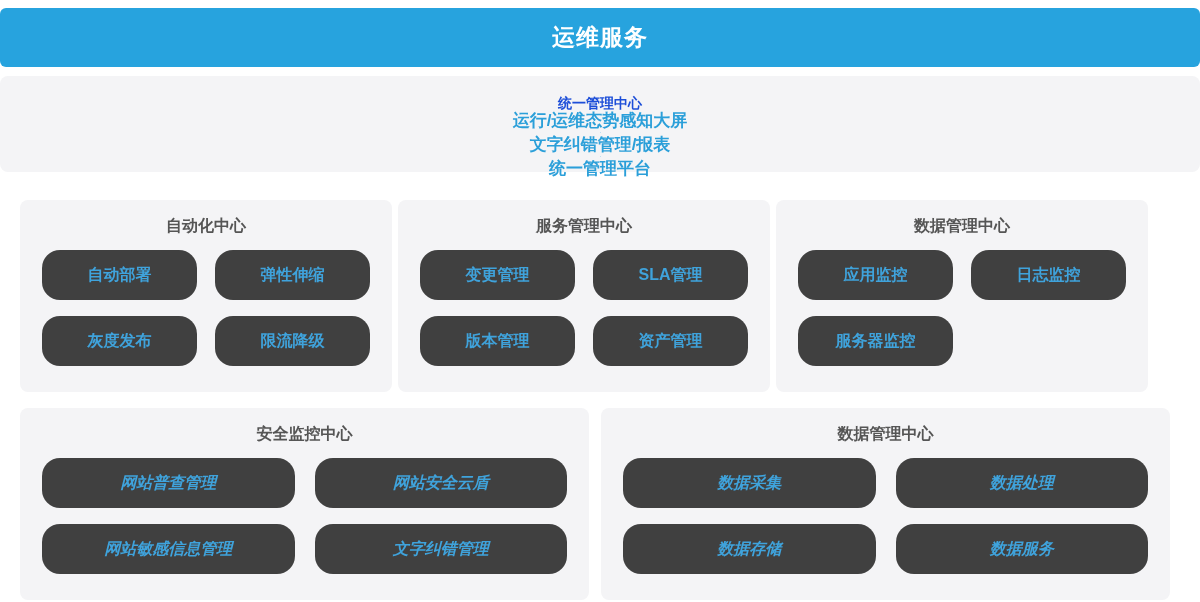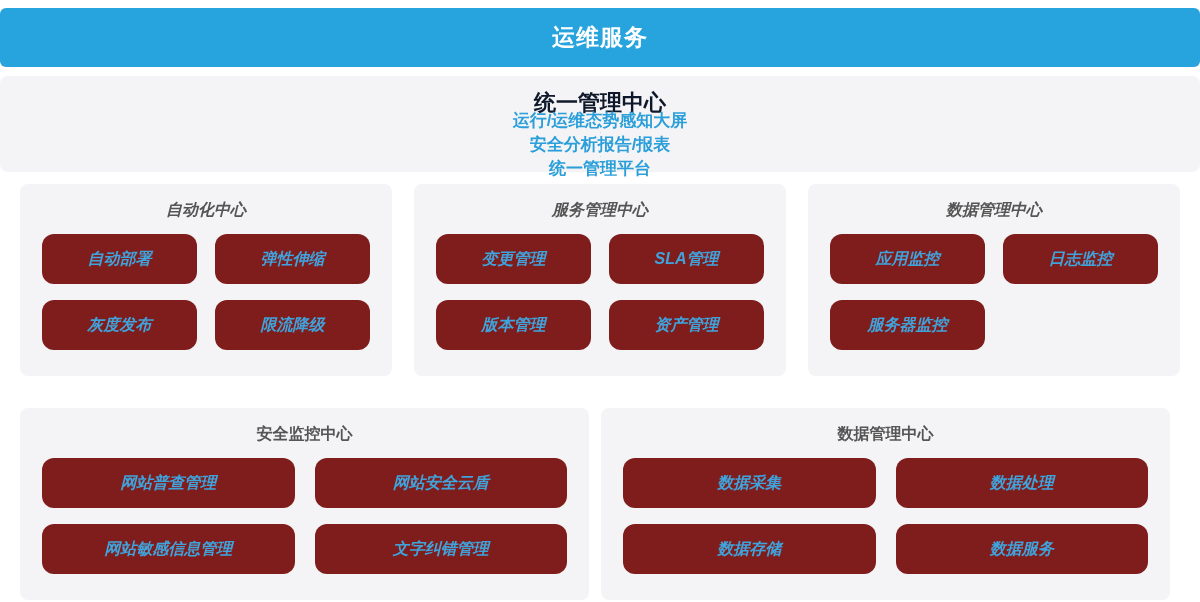--- a/index.html
+++ b/index.html
@@ -48,22 +48,22 @@
     top: 76px;
     width: 1200px;
     height: 96px;
     background: #f4f4f6;
     border-radius: 8px;
     box-sizing: border-box;
     padding-top: 14px;
   }
   .mgmt-title {
     text-align: center;
-    color: #0f172a;
-    font-size: 22px;
+    color: #1d4ed8;
+    font-size: 14px;
     font-weight: bold;
     line-height: 26px;
   }
   .mgmt-links {
     display: flex;
     align-items: center;
     justify-content: center;
     margin-top: 14px;
     height: 28px;
     flex-direction: column;
@@ -85,25 +85,24 @@
     flex: 0 0 1px;
   }
 
   
   .row {
     position: absolute;
     display: flex;
   }
   .row-top {
     left: 20px;
-    top: 184px;
+    top: 200px;
     width: 1160px;
     height: 192px;
-    gap: 22px;
-    font-style: italic;
+    gap: 6px;
   }
   .row-bottom {
     left: 20px;
     top: 408px;
     width: 1160px;
     height: 192px;
     gap: 12px;
   }
 
   .panel {
@@ -128,22 +127,22 @@
 
   .tile-grid {
     display: grid;
     grid-template-columns: 1fr 1fr;
     gap: 16px 18px;
   }
   .row-top .tile-grid { gap: 16px 18px; }
   .row-bottom .tile-grid { gap: 16px 20px; }
 
   .tile {
-    background: #7f1d1d;
-    border-radius: 12px;
+    background: #404040;
+    border-radius: 18px;
     height: 50px;
     display: flex;
     align-items: center;
     justify-content: center;
     color: #3fa3dc;
     font-size: 16px;
     font-weight: bold;
     white-space: nowrap;
   }
   .row-bottom .tile {
@@ -158,21 +157,21 @@
 
   <div class="header-banner">
     <div class="header-title">运维服务</div>
   </div>
 
   <div class="mgmt-band">
     <div class="mgmt-title">统一管理中心</div>
     <div class="mgmt-links">
       <div class="mgmt-link l1">运行/运维态势感知大屏</div>
       <div class="mgmt-divider"></div>
-      <div class="mgmt-link l2">安全分析报告/报表</div>
+      <div class="mgmt-link l2">文字纠错管理/报表</div>
       <div class="mgmt-divider"></div>
       <div class="mgmt-link l3">统一管理平台</div>
     </div>
   </div>
 
   <div class="row row-top">
 
     <div class="panel">
       <div class="panel-title">自动化中心</div>
       <div class="tile-grid">

